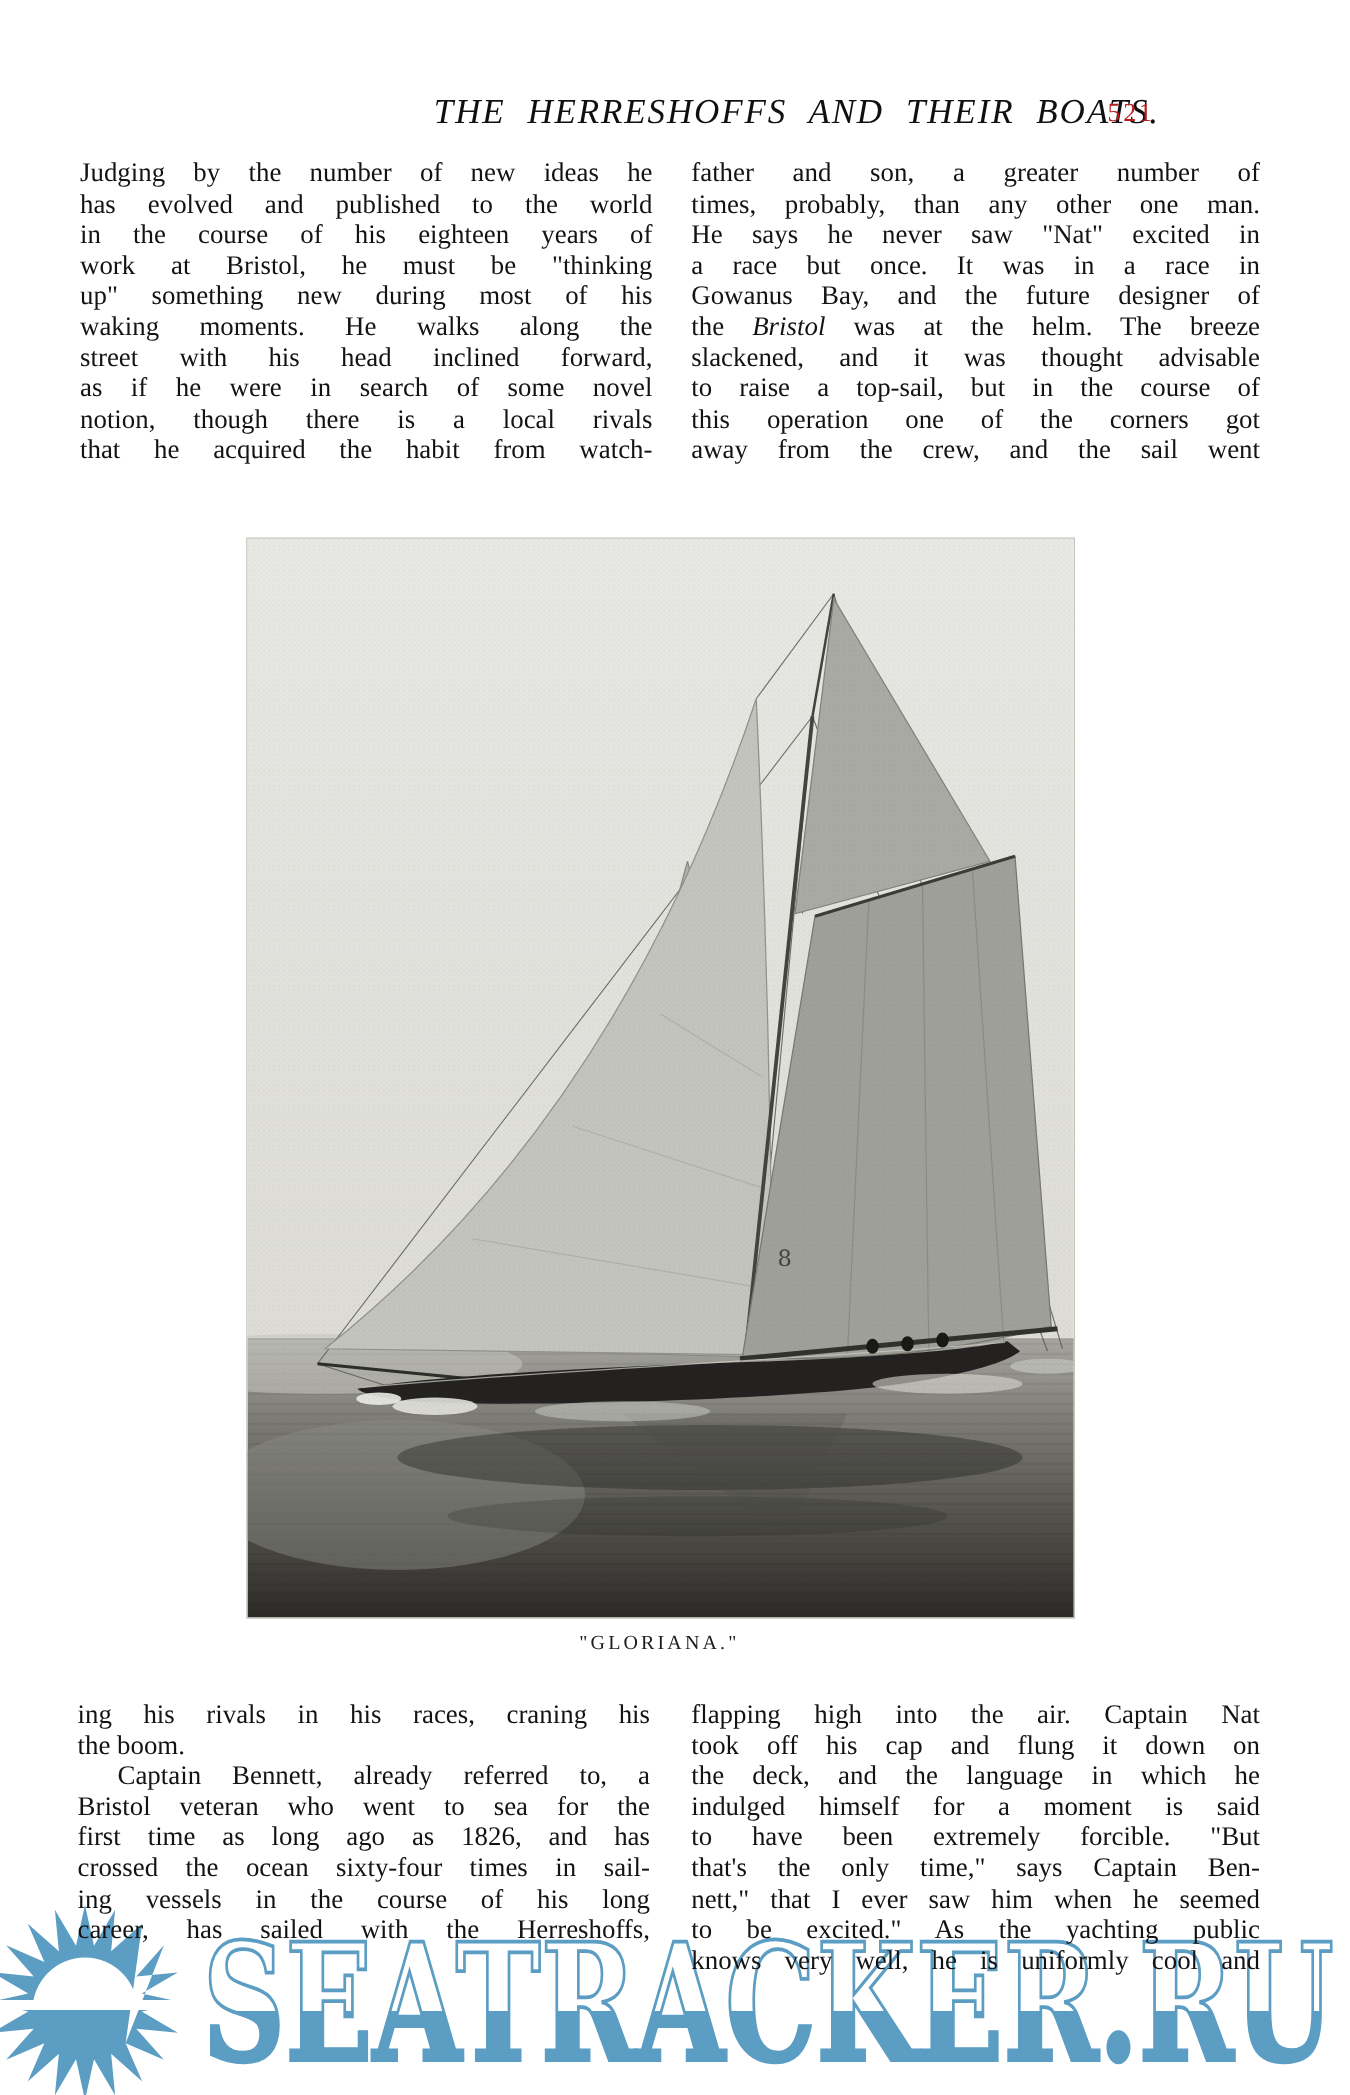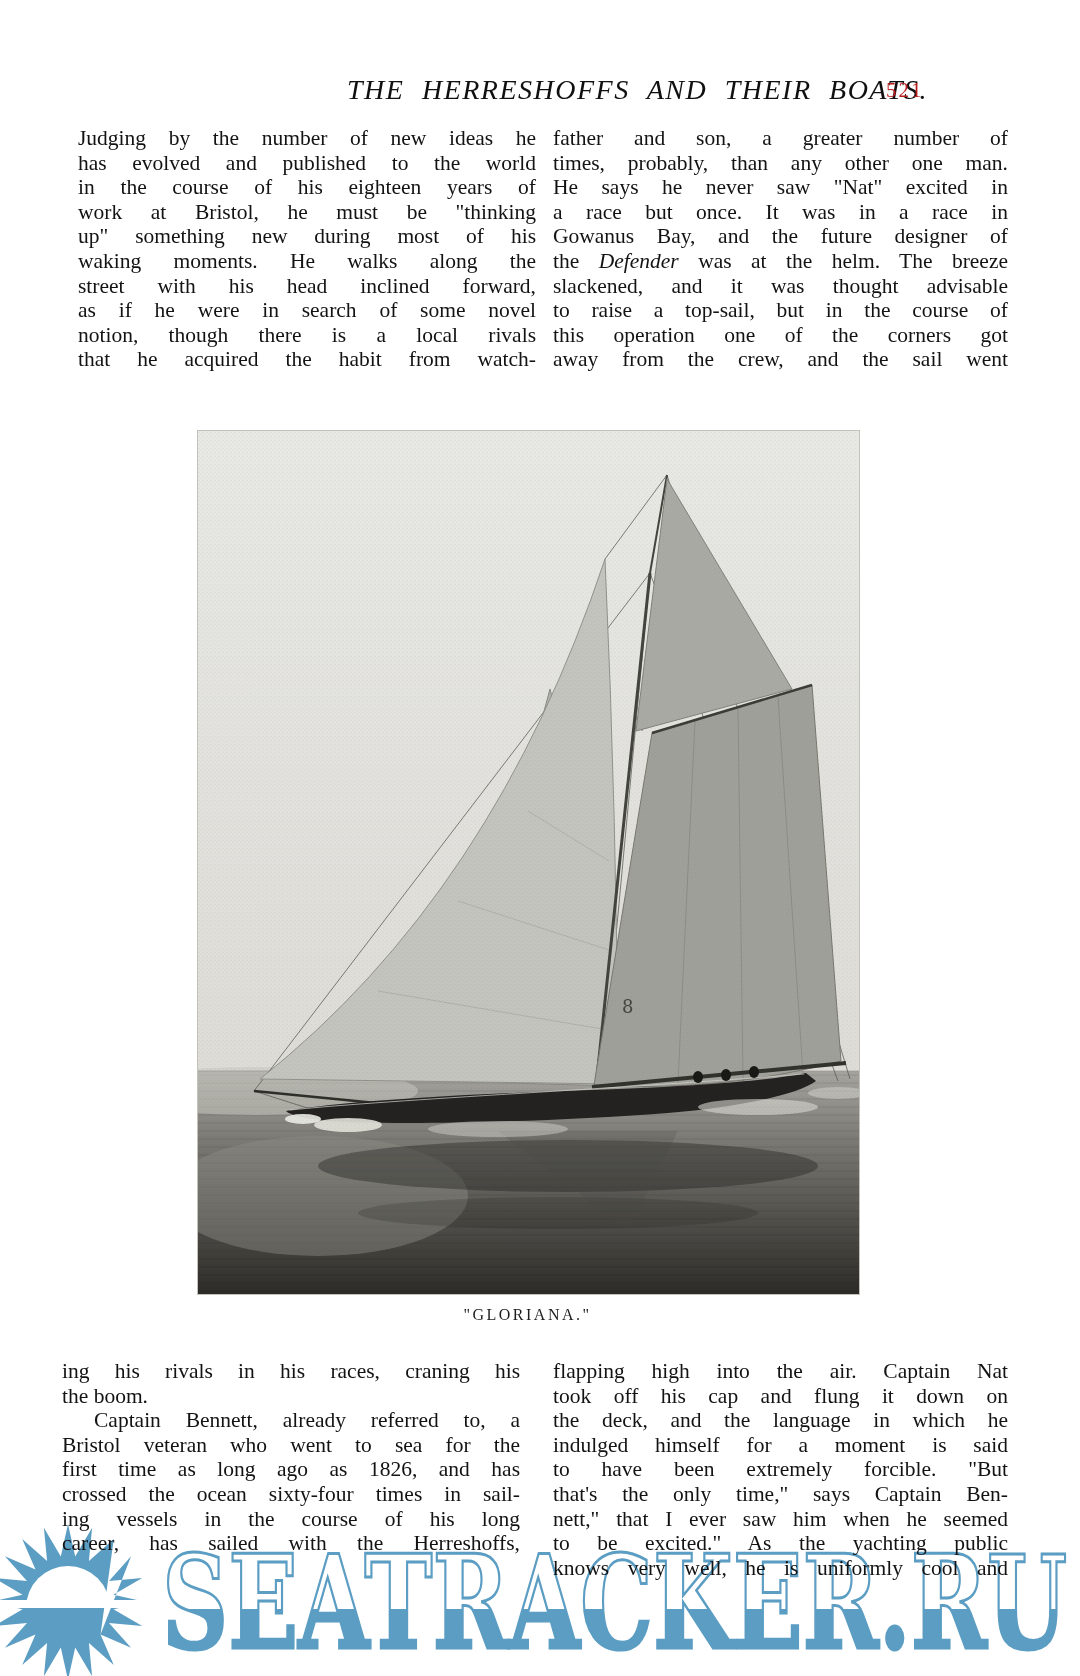--- a/index.html
+++ b/index.html
@@ -14,21 +14,21 @@
     text-align:right;font-style:italic;font-size:28px;color:#101010;
     letter-spacing:1.5px;word-spacing:9px;white-space:nowrap;
   }
   .pagenum{
     position:absolute;left:886px;top:78px;font-size:21px;color:#b91c1c;letter-spacing:2px;
   }
   
   .col{
     position:absolute;font-size:21.5px;line-height:24.6px;color:#131313;z-index:2;
   }
-  .col-top-left   {left:78px; top:126px; width:458px;}
+  .col-top-left   {left:64px; top:126px; width:458px;}
   .col-top-right  {left:553px;top:126px; width:455px;}
   .col-bot-left   {left:62px; top:1359px;width:458px;}
   .col-bot-right  {left:553px;top:1359px;width:455px;}
   .tl{
     text-align:justify;text-align-last:justify;height:24.6px;
   }
   .tl.last{text-align-last:left;}
   .tl.indent{text-indent:32px;}
   .tl em{font-style:italic;}
   
@@ -60,21 +60,21 @@
     <div class="tl">as if he were in search of some novel</div>
     <div class="tl">notion, though there is a local rivals</div>
     <div class="tl">that he acquired the habit from watch-</div>
   </div>
 <div class="col col-top-right">
     <div class="tl">father and son, a greater number of</div>
     <div class="tl">times, probably, than any other one man.</div>
     <div class="tl">He says he never saw "Nat" excited in</div>
     <div class="tl">a race but once.  It was in a race in</div>
     <div class="tl">Gowanus Bay, and the future designer of</div>
-    <div class="tl"><span>the </span><em>Defender</em><span> was at the helm. The breeze</span></div>
+    <div class="tl"><span>the </span><em>Bristol</em><span> was at the helm. The breeze</span></div>
     <div class="tl">slackened, and it was thought advisable</div>
     <div class="tl">to raise a top-sail, but in the course of</div>
     <div class="tl">this operation one of the corners got</div>
     <div class="tl">away from the crew, and the sail went</div>
   </div>
 
 <figure>
   <svg class="photo" width="661" height="863" viewBox="0 0 661 863" xmlns="http://www.w3.org/2000/svg">
     <defs>
       <linearGradient id="skyg" x1="0" y1="0" x2="0" y2="1">

